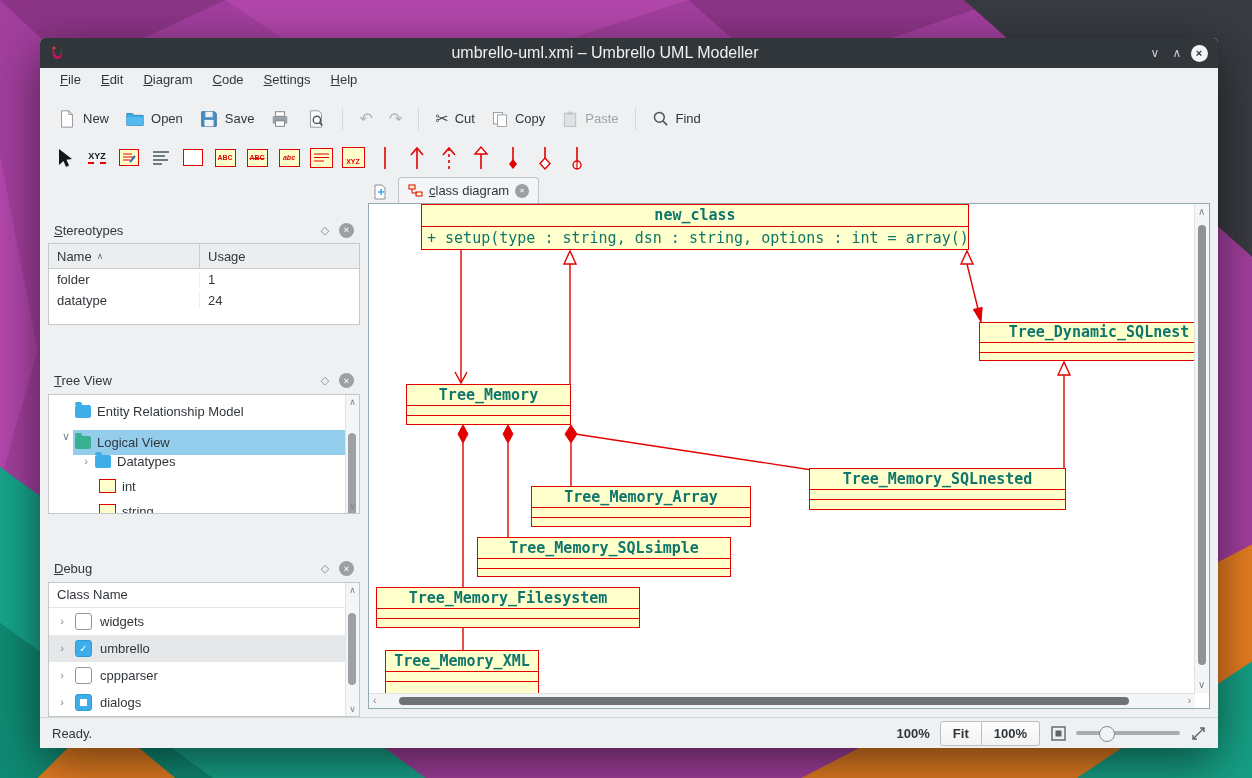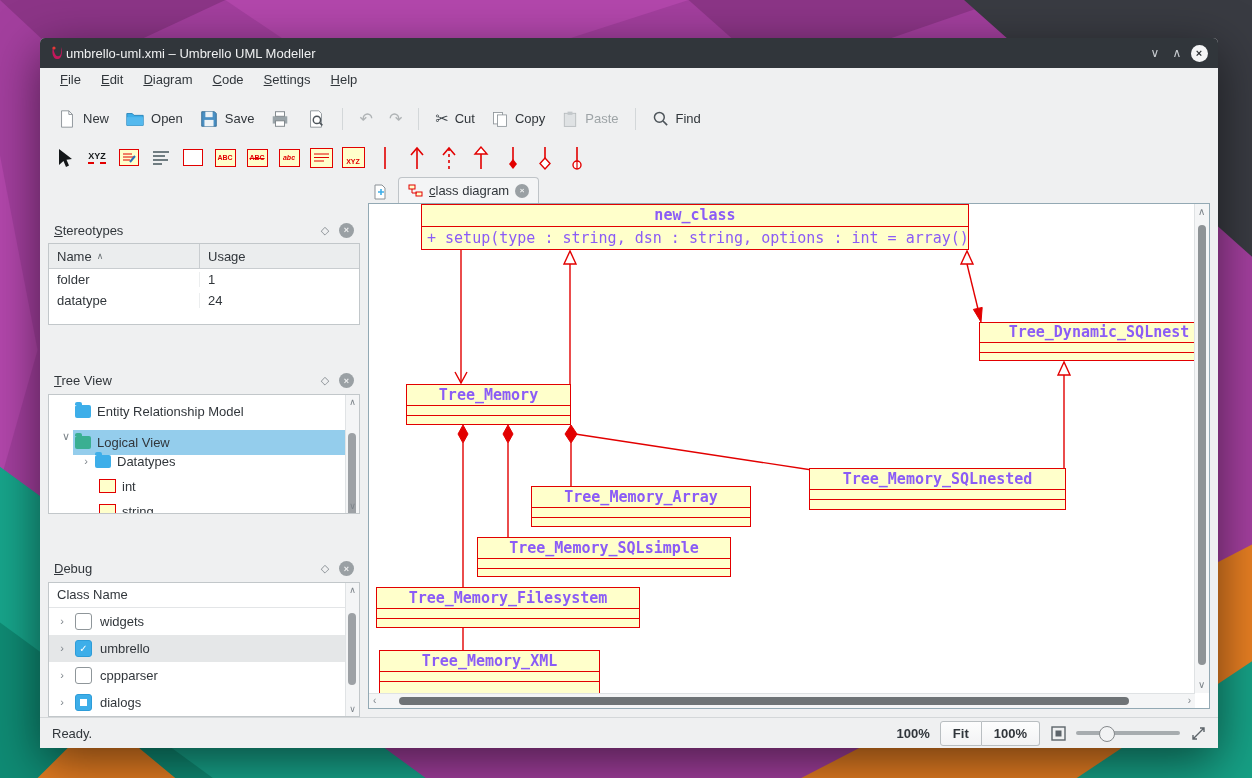--- a/index.html
+++ b/index.html
@@ -5,21 +5,21 @@
   html,body{margin:0;padding:0;width:1252px;height:778px;overflow:hidden;
     font-family:"Liberation Sans",sans-serif;font-size:13px;color:#31363b;}
   .desktop{position:absolute;inset:0;background:#a33f9e;overflow:hidden;}
   .shape{position:absolute;inset:0;}
   
   .window{position:absolute;left:40px;top:38px;width:1178px;height:710px;
     background:#eff0f1;box-shadow:0 14px 50px rgba(0,0,0,.55);display:flex;flex-direction:column;
     border-radius:5px 5px 0 0;}
   .titlebar{height:30px;background:#31363b;color:#eff0f1;display:flex;align-items:center;
     border-radius:5px 5px 0 0;padding:0 8px;flex:none;}
-  .titlebar .title{flex:1;font-size:13px;}
+  .titlebar .title{flex:1;text-align:center;font-size:16px;}
   .win-btn{width:22px;height:22px;display:flex;align-items:center;justify-content:center;color:#c8ccd0;font-size:12px;}
   .close-circ{width:17px;height:17px;border-radius:50%;background:#f4f5f6;color:#2d3135;display:flex;
     align-items:center;justify-content:center;font-size:11px;font-weight:bold;}
   .app-logo{width:18px;height:18px;border-radius:4px;display:flex;align-items:center;justify-content:center;}
   
   .menubar{height:31px;display:flex;align-items:flex-start;padding:0 10px;flex:none;}
   .menu-item{padding:4px 10px;border-radius:3px;}
   
   .toolbar{height:39px;display:flex;align-items:center;padding:0 10px;flex:none;gap:2px;}
   .tb-btn{display:flex;align-items:center;gap:6px;padding:4px 7px;border-radius:3px;}
@@ -81,21 +81,21 @@
     border:1px solid #bfc4c8;border-bottom:none;border-radius:4px 4px 0 0;}
   .tab-close{width:14px;height:14px;border-radius:50%;background:#9aa0a4;color:#eff0f1;display:flex;
     align-items:center;justify-content:center;font-size:8px;font-weight:bold;}
   .canvas-frame{flex:1;border:1px solid #93a9b4;position:relative;background:#fff;min-height:0;}
   .canvas{position:absolute;left:0;top:0;width:826px;height:489px;background:#fff;overflow:hidden;}
   .uml-links{position:absolute;left:0;top:0;}
   .uml-links line,.uml-links path{stroke:#e20000;stroke-width:1.4;fill:none;}
   .uml-links .solid{fill:#e20000;stroke:#e20000;}
   .uml-links .hollow{fill:#fff;stroke:#e20000;stroke-width:1.4;}
   .uml-box{position:absolute;background:#ffffcb;border:1px solid #e20000;box-sizing:border-box;
-    font-family:"DejaVu Sans Mono",monospace;color:#8b5cf6;}
+    font-family:"DejaVu Sans Mono",monospace;color:#0f766e;}
   .uml-title{font-weight:bold;text-align:center;font-size:15px;line-height:20px;white-space:nowrap;overflow:hidden;}
   .uml-sec{border-top:1px solid #e20000;height:9px;}
   .uml-op{border-top:1px solid #e20000;font-size:15px;line-height:23px;padding:0 5px;white-space:nowrap;overflow:hidden;}
   .vscroll{position:absolute;right:0;top:0;width:14px;height:489px;background:#f4f5f6;border-left:1px solid #dfe2e4;}
   .hscroll{position:absolute;left:0;bottom:0;height:14px;width:826px;background:#f4f5f6;border-top:1px solid #dfe2e4;}
   .vscroll .thumb{position:absolute;left:3px;width:8px;background:#8e9396;border-radius:4px;}
   .hscroll .thumb{position:absolute;top:3px;height:8px;background:#6e7376;border-radius:4px;}
   .sc-arr{position:absolute;color:#7d848a;font-size:10px;line-height:10px;}
   
   .statusbar{height:30px;border-top:1px solid #d4d7d9;display:flex;align-items:center;padding:0 12px;flex:none;}
@@ -540,21 +540,21 @@
               <div class="uml-sec"></div>
               <div class="uml-sec"></div>
             </div>
 
             <div class="uml-box" style="left:7px;top:383px;width:264px;height:41px">
               <div class="uml-title">Tree_Memory_Filesystem</div>
               <div class="uml-sec"></div>
               <div class="uml-sec"></div>
             </div>
 
-            <div class="uml-box" style="left:10px;top:446px;width:221px;height:46px">
+            <div class="uml-box" style="left:16px;top:446px;width:154px;height:46px">
               <div class="uml-title">Tree_Memory_XML</div>
               <div class="uml-sec"></div>
               <div class="uml-sec"></div>
             </div>
           </div>
 
           <div class="vscroll">
             <span class="sc-arr" style="top:3px;left:3px">∧</span>
             <div class="thumb" style="top:21px;height:440px"></div>
             <span class="sc-arr" style="bottom:3px;left:3px">∨</span>

